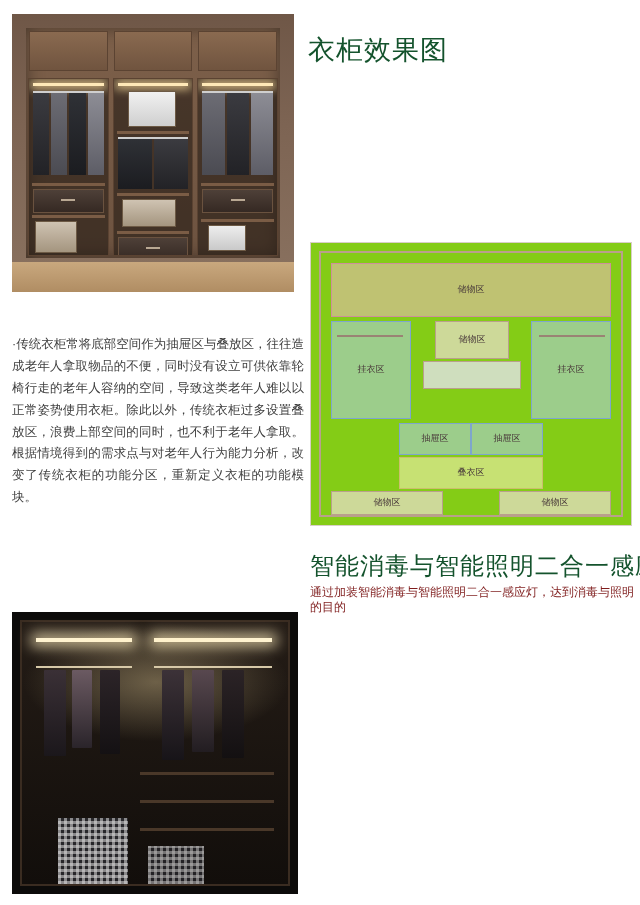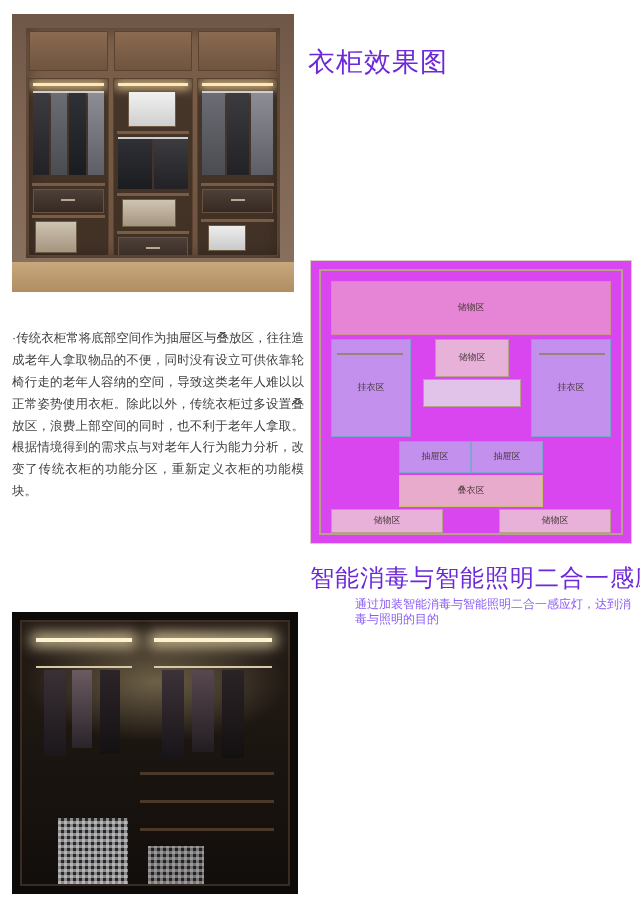--- a/index.html
+++ b/index.html
@@ -16,32 +16,30 @@
     overflow: hidden;
   }
   .page {
     position: relative;
     width: 640px;
     height: 905px;
   }
 
   
   .heading {
-    color: #6d28d9;
+    color: #14532d;
     font-size: 27px;
     line-height: 1.2;
     letter-spacing: 1px;
     font-weight: 400;
-    margin-top: 12px;
   }
   .subheading {
-    color: #8b5cf6;
+    color: #7f1d1d;
     font-size: 12px;
     line-height: 1.3;
-    margin-left: 45px;
   }
   .body-text {
     font-size: 12.5px;
     line-height: 1.75;
     color: #3f3f3f;
     text-align: justify;
   }
 
   
   .photo-wardrobe {
@@ -136,28 +134,28 @@
   }
   .sec-effect .heading { margin-bottom: 8px; }
   .sec-effect .body-text { margin-top: 4px; }
 
   
   .sec-zones {
     position: absolute;
     left: 12px; top: 318px; width: 292px;
   }
   .sec-zones .heading { margin-bottom: 10px; padding-left: 18px; }
-  .sec-zones .body-text { margin-top: 10px; }
+  .sec-zones .body-text { margin-top: 16px; }
 
   
   .diagram {
     position: absolute;
-    left: 310px; top: 260px;
+    left: 310px; top: 242px;
     width: 320px; height: 282px;
-    background: #d946ef;
+    background: #84cc16;
     border: 1px solid #d8cfc6;
     overflow: hidden;
   }
   .dg-frame {
     position: absolute;
     left: 8px; top: 8px; right: 8px; bottom: 8px;
     border: 2px solid #b9a08c;
   }
   .dg-zone {
     position: absolute;

